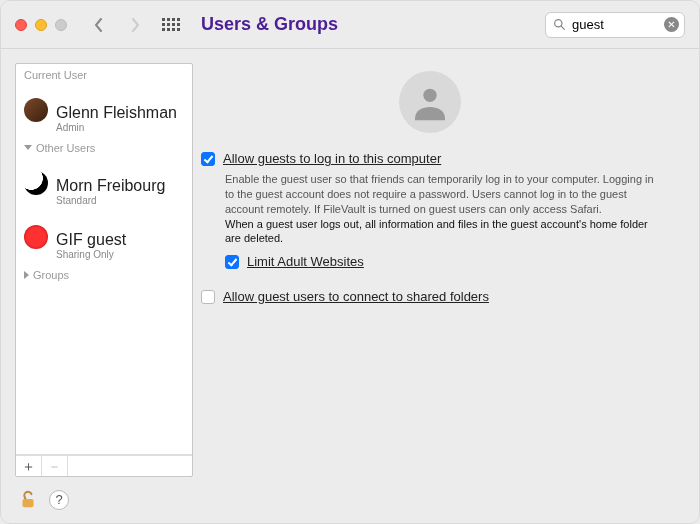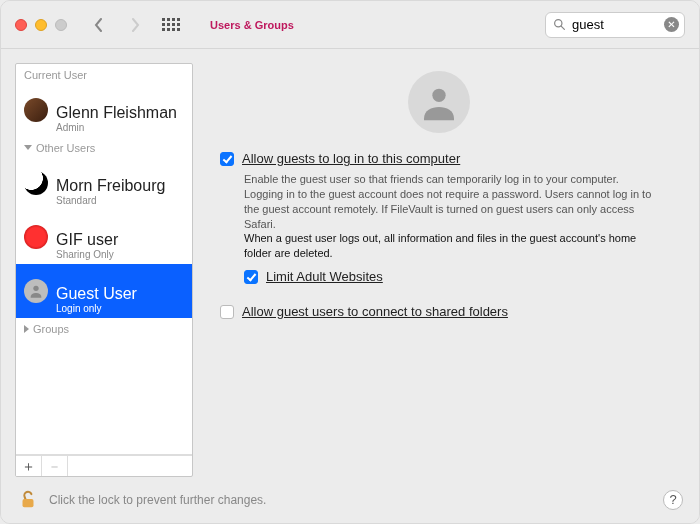--- a/index.html
+++ b/index.html
@@ -30,40 +30,40 @@
     .tl-min { background: #ffbd2e; border:1px solid #dea123; }
     .tl-max { background: #ccc; border:1px solid #bbb; }
     .nav-btn {
       width: 28px; height: 28px;
       display:flex; align-items:center; justify-content:center;
       color:#888; background:transparent; border:none; font-size:18px;
       border-radius:5px;
     }
     .grid-icon { display:grid; grid-template-columns:repeat(4,3px); grid-template-rows:repeat(3,3px); gap:2px; }
     .grid-icon span { background:#555; width:3px; height:3px; }
-    .title { font-weight:600; font-size:11px; margin-left:17px; color:#be185d; }
+    .title { font-weight:600; font-size:18px; margin-left:8px; color:#4c1d95; }
     .spacer { flex:1; }
     .search-wrap { position:relative; display:flex; align-items:center; }
     .search-wrap svg.search-svg { position:absolute; left:8px; width:13px; height:13px; fill:#888; pointer-events:none;}
     .search-input {
       width: 140px; height:26px; border-radius:6px; border:1px solid #ccc;
       padding:0 26px 0 26px; background:#fff; font-size:13px; outline:none;
     }
     .clear-btn {
       position:absolute; right:6px; width:15px; height:15px; border-radius:50%;
       background:#888; color:#fff; font-size:10px; text-align:center; line-height:15px;
       cursor:pointer;
     }
 
     
     .content {
       display:flex;
       height: calc(100% - 48px - 46px);
       padding: 14px 21px 0 14px;
-      gap: 19px;
+      gap: 0;
       background:#ececec;
     }
 
     
     .sidebar {
       width: 178px;
       background:#fff;
       border:1px solid #c7c7c7;
       border-radius:2px;
       display:flex;
@@ -230,37 +230,25 @@
         <div class="avatar av-morn"></div>
         <div class="labels">
           <span class="name">Morn Freibourg</span>
           <span class="sub">Standard</span>
         </div>
       </div>
 
       <div class="user-row">
         <div class="avatar av-gif"></div>
         <div class="labels">
-          <span class="name">GIF user</span>
+          <span class="name">GIF guest</span>
           <span class="sub">Sharing Only</span>
         </div>
       </div>
 
-      <div class="user-row selected">
-        <div class="avatar av-guest">
-          <svg viewBox="0 0 24 24">
-              <circle cx="12" cy="8" r="4"></circle>
-              <path d="M4 21c0-4 4-6 8-6s8 2 8 6v1H4z"></path>
-            </svg>
-        </div>
-        <div class="labels">
-          <span class="name">Guest User</span>
-          <span class="sub">Login only</span>
-        </div>
-      </div>
 
       <div class="section-header expandable collapsed">
           <span>Groups</span>
         </div>
 
     </div>
 
     <div class="sidebar-bottom">
       <div class="addremove">
         <button>＋</button>
@@ -299,15 +287,14 @@
     </div>
   </div>
 
 </div>
 
 <div class="footer">
   <svg class="lock-icon" viewBox="0 0 24 24">
     <path d="M8 11 V7 a4 4 0 0 1 8 0" stroke="#c08a3a" stroke-width="2.2" fill="none" stroke-linecap="round" transform="rotate(-20 12 7)"></path>
     <rect x="6" y="11" width="12" height="9" rx="2" fill="#e8a94a"></rect>
   </svg>
-  <span class="footer-text">Click the lock to prevent further changes.</span>
   <div class="help-btn">?</div>
 </div>
 
 </body></html>

